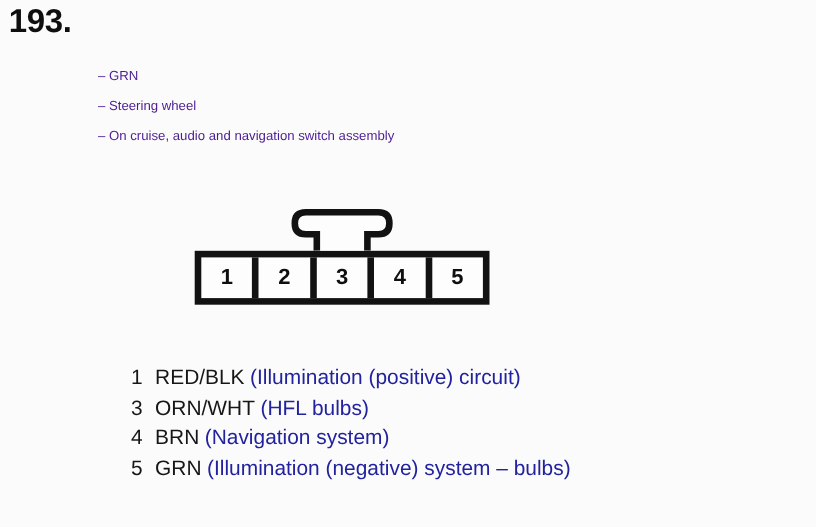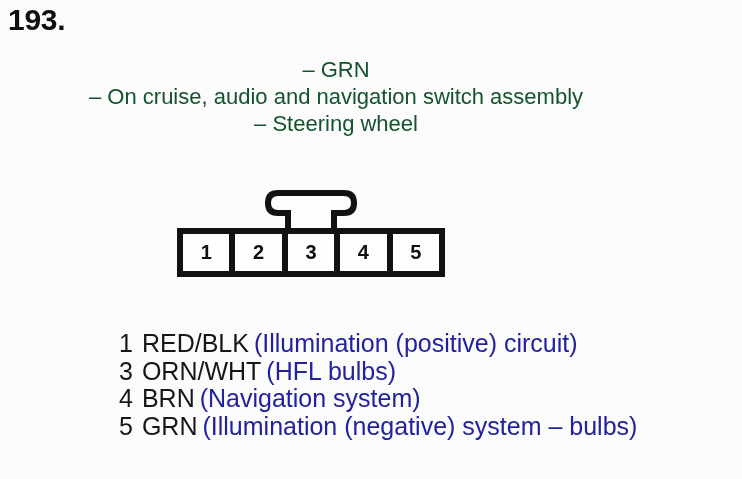--- a/index.html
+++ b/index.html
@@ -17,23 +17,22 @@
     position:absolute; left:8px; top:3px;
     display:flex;
     font-weight:bold; font-size:30px; letter-spacing:-0.3px;
     white-space:nowrap; color:#0f0f0f;justify-content:center;
   }
   .title-num { flex:0 0 80px; width:80px; }
 
   
   .details {
     position:absolute; left:89px; top:56px;
-    font-size:22px; line-height:27px; color:#14532d;
+    font-size:12px; line-height:27px; color:#4c1d95;
     white-space:nowrap;
-    text-align:center;
   }
 
   
   .connector { position:absolute; left:177px; top:189px; width:268px; }
   .latch { display:block; }
   .body-row {
     box-sizing:border-box;
     width:268px; height:49px;
     border:6px solid #121212;
     background:#fdfdfd;
@@ -43,38 +42,38 @@
     flex:1;
     display:flex; align-items:center; justify-content:center;
     font-weight:bold; font-size:20px; color:#0f0f0f;
     border-left:6px solid #121212;
   }
   .cell:first-child { border-left:none; }
 
   
   .pinout {
     position:absolute; left:119px; top:330px;
-    font-size:25px; line-height:27.7px;
+    font-size:19px; line-height:27.7px;
     white-space:nowrap; color:#161616;
   }
   .pin-num { display:inline-block; min-width:13px; margin-right:9px; }
   .pin-wire { margin-right:5px; }
   .pin-circuit { color:#22229e; }
 </style>
 </head>
 <body>
 
 <div class="title-row">
   <span class="title-num">193.</span>
 </div>
 
 <div class="details">
   <div class="detail-line">– GRN</div>
+  <div class="detail-line">– Steering wheel</div>
   <div class="detail-line">– On cruise, audio and navigation switch assembly</div>
-  <div class="detail-line">– Steering wheel</div>
 </div>
 
 <div class="connector">
   <svg class="latch" width="268" height="39" viewBox="0 0 268 39" aria-hidden="true">
     <path d="M111 39 V24 H101 Q91 24 91 14 Q91 4 101 4 H167 Q177 4 177 14 Q177 24 167 24 H157 V39" fill="#fdfdfd" stroke="#121212" stroke-width="6"></path>
   </svg>
   <div class="body-row">
     <div class="cell">1</div>
     <div class="cell">2</div>
     <div class="cell">3</div>

